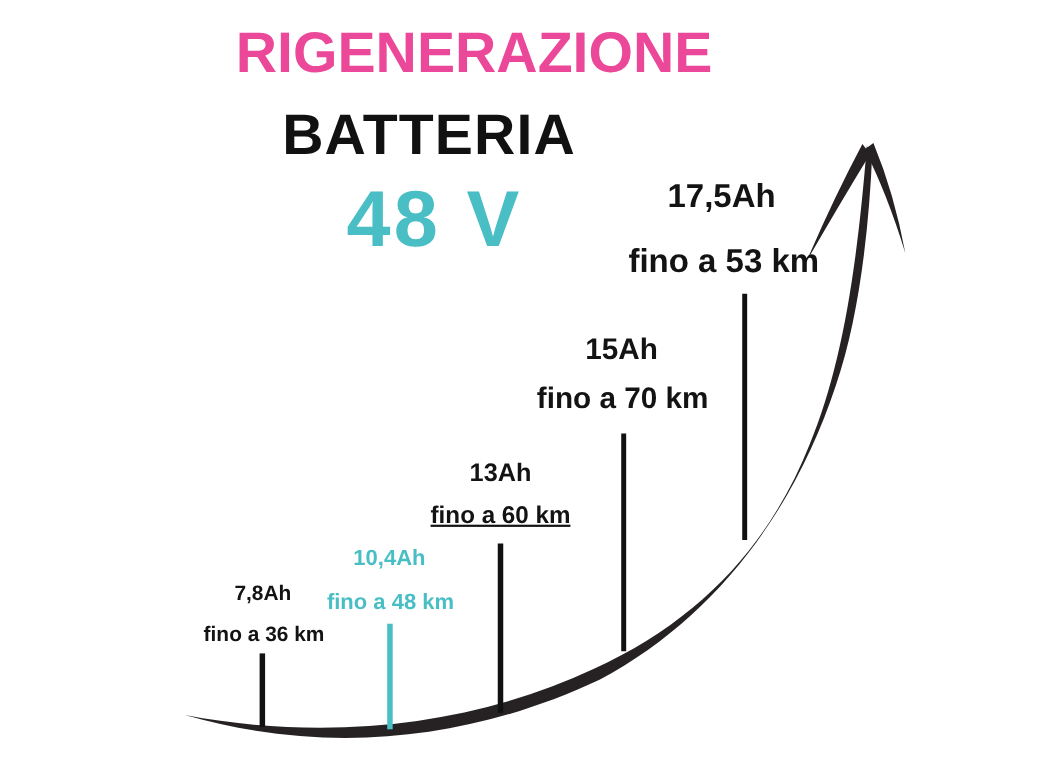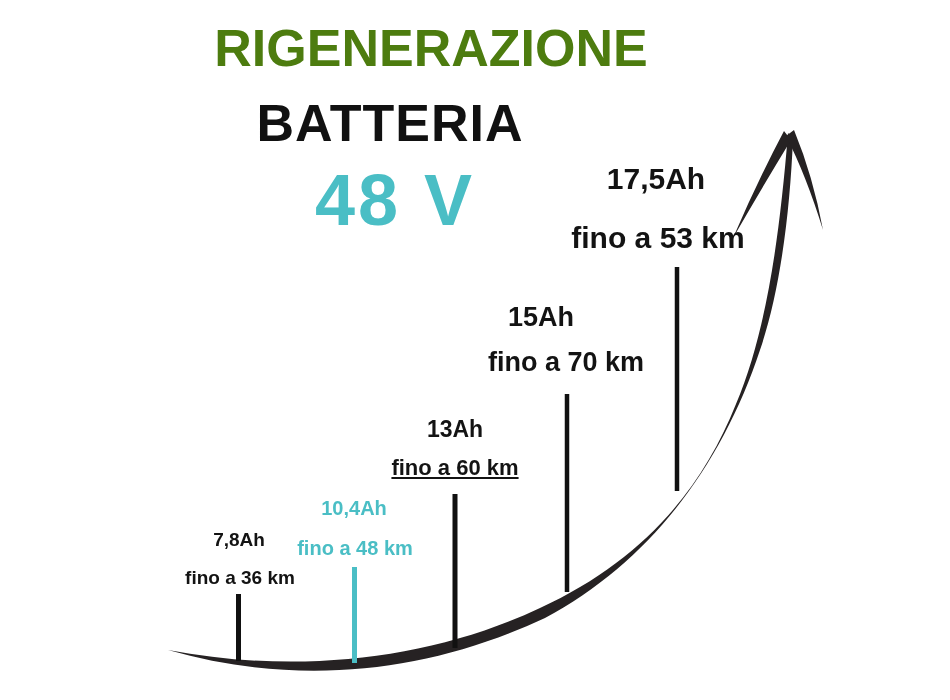--- a/index.html
+++ b/index.html
@@ -15,21 +15,21 @@
     background: #ffffff;
     overflow: hidden;
   }
   .abs { position: absolute; white-space: nowrap; }
   .centered { transform: translateX(-50%); }
 
   
   .title1 {
     left: 431px; top: 22px;
     font-size: 52px; font-weight: 800;
-    color: #4d7c0f; line-height: 1;
+    color: #ec4899; line-height: 1;
     letter-spacing: 0px;
     text-align: center;
   }
   .title2 {
     left: 390px; top: 97px;
     font-size: 52px; font-weight: 800;
     color: #111111; line-height: 1;
     letter-spacing: 1px;
   }
   .title3 {
@@ -42,21 +42,21 @@
   
   .pl { font-weight: 800; color: #131313; line-height: 1; }
   .pl.teal { color: #4ABEC5; }
 
   .p1a { left: 239px; top: 530px; font-size: 19px; }
   .p1b { left: 240px; top: 568px; font-size: 19px; text-align: center; }
   .p2a { left: 354px; top: 498px; font-size: 20px; }
   .p2b { left: 355px; top: 538px; font-size: 20px; }
   .p3a { left: 455px; top: 418px; font-size: 23px; }
   .p3b { left: 455px; top: 457px; font-size: 22px; text-decoration: underline; }
-  .p4a { left: 541px; top: 304px; font-size: 27px; }
+  .p4a { left: 565px; top: 304px; font-size: 27px; }
   .p4b { left: 566px; top: 349px; font-size: 27px; }
   .p5a { left: 656px; top: 164px; font-size: 30px; text-align: center; }
   .p5b { left: 658px; top: 223px; font-size: 30px; }
 
   svg.chart-layer {
     position: absolute;
     left: 0; top: 0;
   }
 </style>
 </head>

